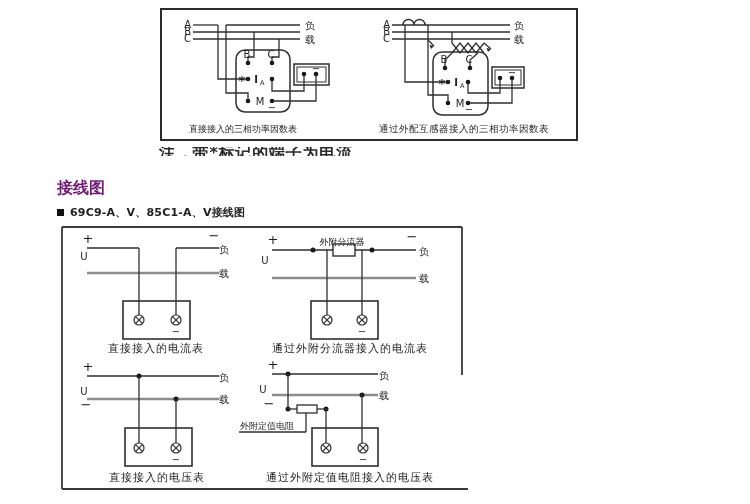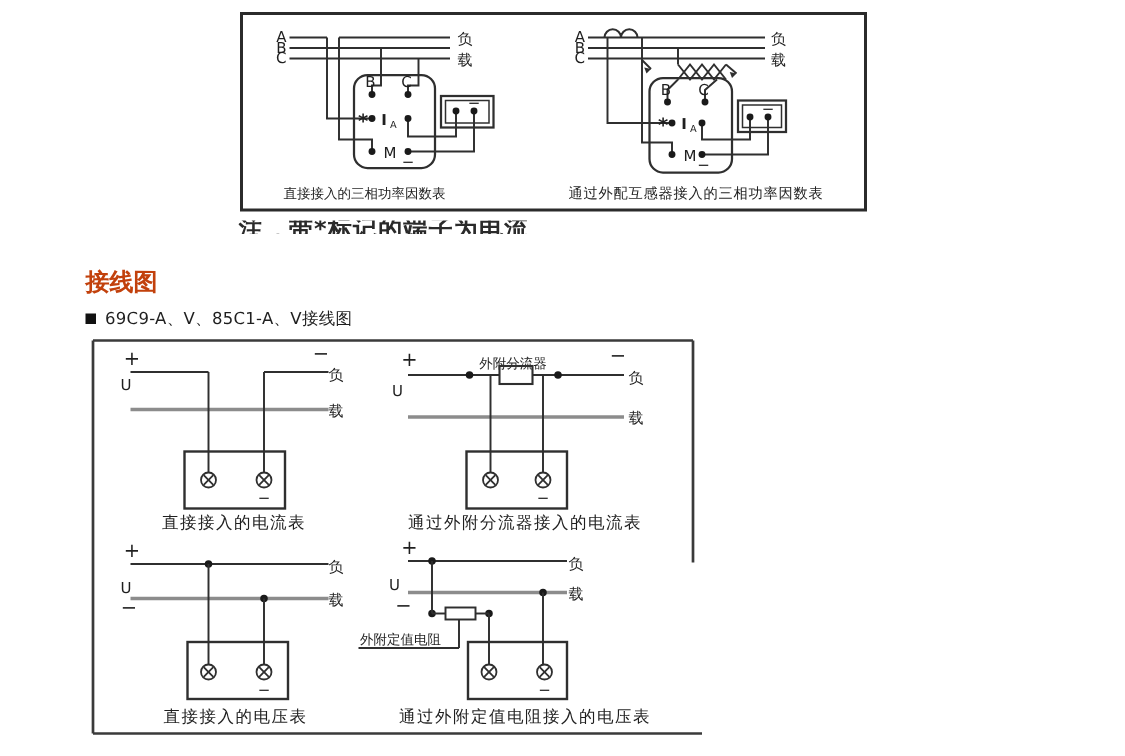--- a/index.html
+++ b/index.html
@@ -11,21 +11,21 @@
   .sm{font-size:9px;}
   .big{font-size:13px;}
   .sub{font-size:6.5px;}
   .bold{font-weight:bold;}
   .cap{font-size:11px;letter-spacing:1px;}
   .caps{font-size:9px;}
   .capr{font-size:9.5px;letter-spacing:.5px;}
   #heading{position:absolute;left:57px;top:178px;font-size:16px;font-weight:bold;}
   #bullet{position:absolute;left:57px;top:205px;height:14px;display:flex;align-items:center;}
   #bullet .sq{width:7px;height:7px;background:#111;display:inline-block;margin-right:6px;}
-  #bullet .txt{font-size:11px;font-weight:normal;letter-spacing:.2px;}
+  #bullet .txt{font-size:11px;font-weight:bold;letter-spacing:.2px;}
   #note{position:absolute;left:159px;top:147px;width:200px;height:9px;overflow:hidden;
         font-size:16px;letter-spacing:.8px;line-height:11px;font-weight:bold;color:#2a2a2a;}
 </style>
 </head>
 <body>
 
 <div id="page">
 
   <svg style="left:160px;top:8px" width="418" height="133" viewBox="0 0 418 133">
     <rect x="1" y="1" width="416" height="131" fill="none" stroke="#2b2b2b" stroke-width="2"></rect>
@@ -127,21 +127,21 @@
           <circle cx="340" cy="70" r="2.3"></circle>
           <circle cx="352" cy="70" r="2.3"></circle>
         </g>
       <text class="t" x="352" y="68" text-anchor="middle" stroke="none">−</text>
       <text class="capr" x="304" y="124" text-anchor="middle" stroke="none">通过外配互感器接入的三相功率因数表</text>
     </g>
   </svg>
 
   <div id="note">注　带*标记的端子为电流进线端</div>
 
-  <div id="heading" style="color: #c2410c; text-align: right;">接线图</div>
+  <div id="heading" style="color: #701a75; text-align: right;">接线图</div>
 
   <div id="bullet">
     <span class="sq"></span>
     <span class="txt">69C9-A、V、85C1-A、V接线图</span>
   </div>
 
   <svg style="left:60px;top:225px" width="412" height="270" viewBox="0 0 412 270">
 
     <g stroke="#3a3a3a" stroke-width="1.8" fill="none">
       <line x1="2" y1="2" x2="402" y2="2"></line>

